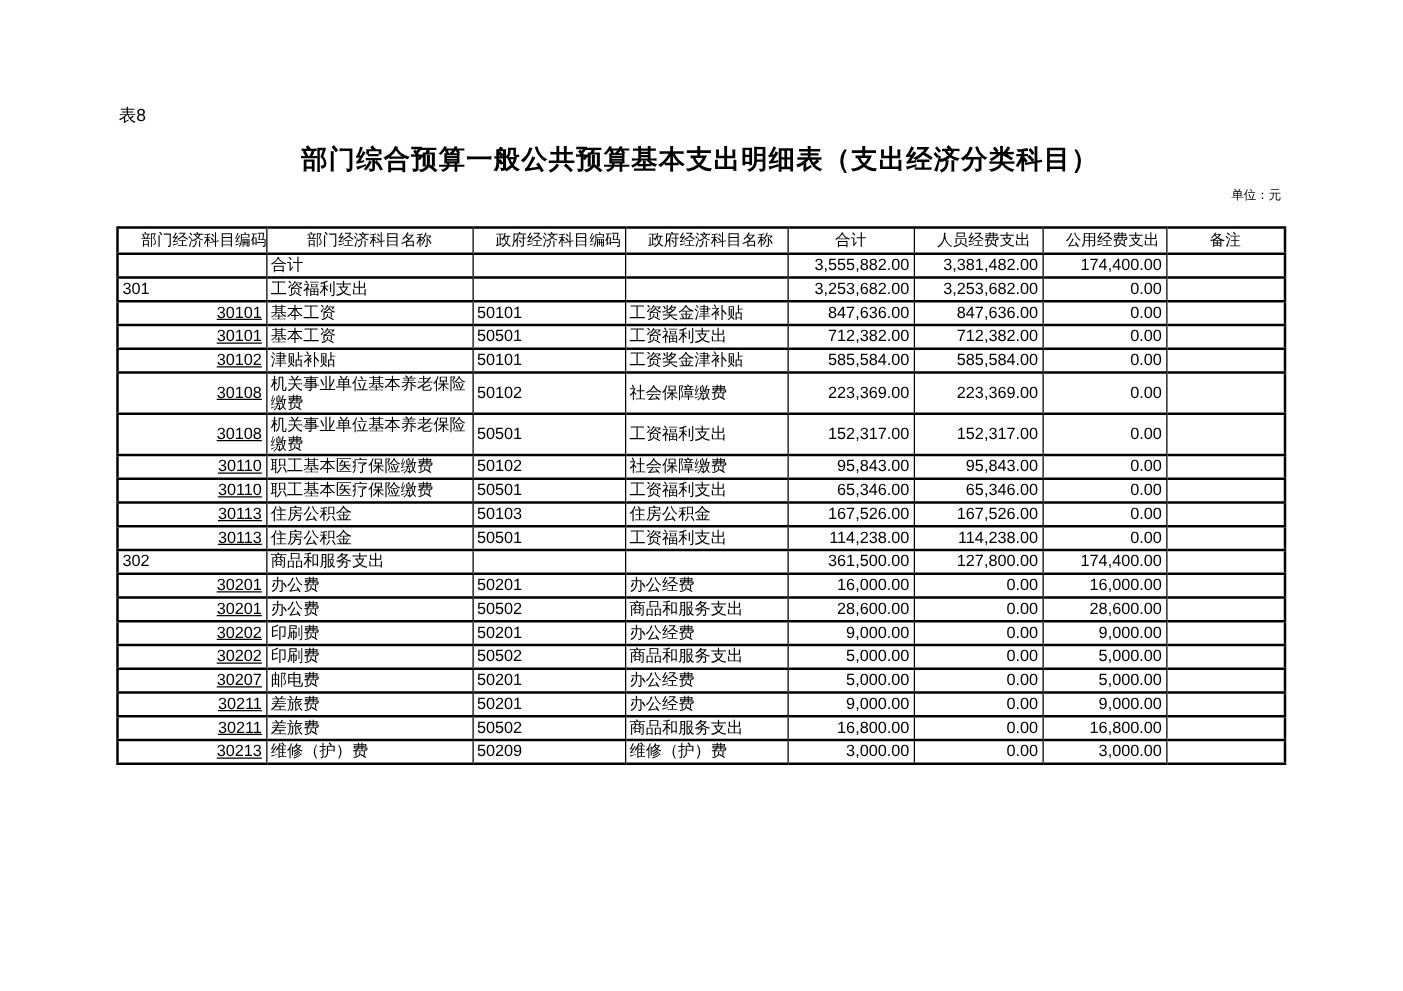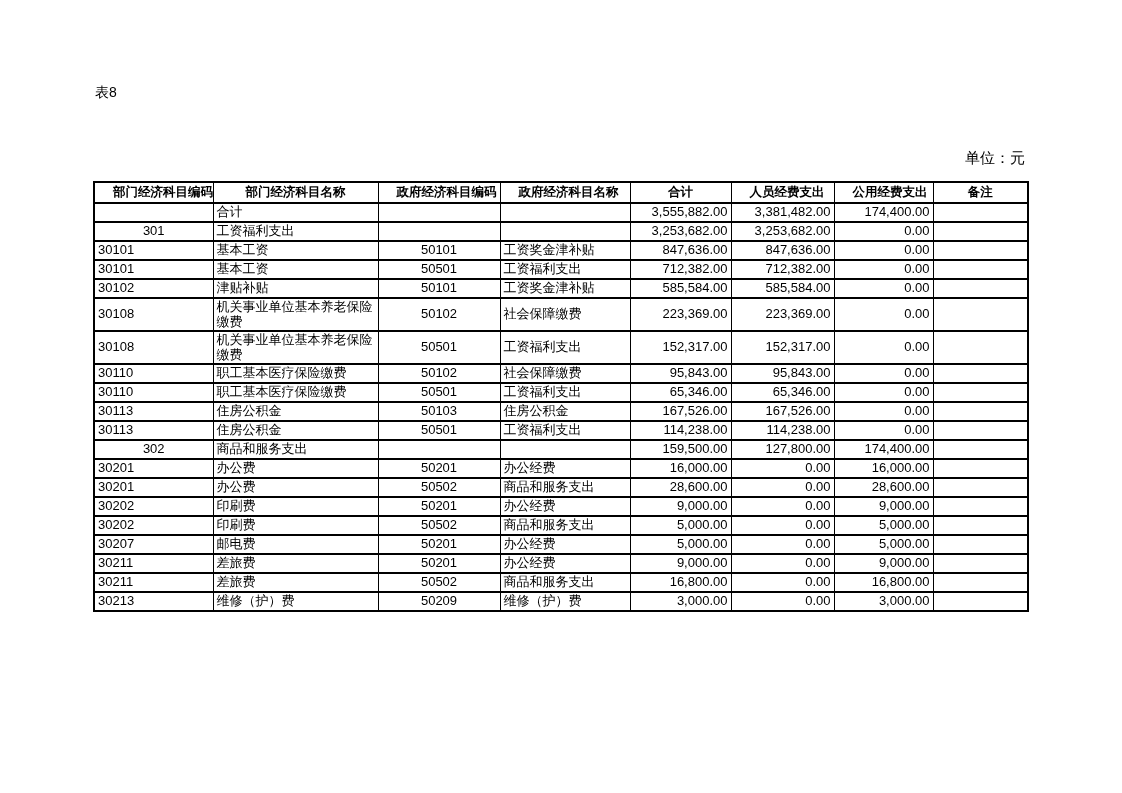--- a/index.html
+++ b/index.html
@@ -34,66 +34,67 @@
     font-size: 21px;
     font-weight: bold;
     letter-spacing: 1px;
     white-space: nowrap;
   }
   .unit-note {
     position: absolute;
     top: 149px;
     right: 2px;
     font-family: "Liberation Serif", "DejaVu Serif", serif;
-    font-size: 15px;
+    font-size: 10px;
   }
   table.budget-table {
     position: absolute;
     top: 181px;
     left: 0;
     width: 934px;
     border-collapse: collapse;
     table-layout: fixed;
     border: 2px solid #000;
   }
   .budget-table th,
   .budget-table td {
     border: 1px solid #000;
     border-top-width: 2px;
     border-bottom-width: 2px;
     overflow: hidden;
     vertical-align: middle;
   }
   .budget-table th {
     font-size: 12.5px;
-    font-weight: bold;
+    font-weight: normal;
     text-align: center;
     height: 21px;
     padding: 0 18px;
     white-space: nowrap;
   }
   .budget-table td {
     font-size: 13px;
     height: 19px;
     padding: 0 3px;
     line-height: 1.15;
   }
   td.num  { text-align: right; font-family: "Liberation Sans", "DejaVu Sans", sans-serif; }
   td.name { text-align: left; }
-  td.code-left   { text-align: center; }
-  td.code-center { text-align: left; }
+  td.code-left   { text-align: left; }
+  td.code-center { text-align: right; text-decoration: underline; }
   tr.tall td { height: 33px; }
 </style>
 </head>
 <body>
 
 <div class="page">
 
   <div class="sheet-label">表8</div>
 
+  <div class="title">部门综合预算一般公共预算基本支出明细表（支出经济分类科目）</div>
 
   <div class="unit-note">单位：元</div>
 
   <table class="budget-table">
     <colgroup>
       <col style="width:119px">
       <col style="width:165px">
       <col style="width:122px">
       <col style="width:130px">
       <col style="width:101px">
@@ -222,21 +223,21 @@
           <td class="num">114,238.00</td>
           <td class="num">114,238.00</td>
           <td class="num">0.00</td>
           <td class="name"></td>
         </tr>
         <tr>
           <td class="code-left">302</td>
           <td class="name">商品和服务支出</td>
           <td class="code-left"></td>
           <td class="name"></td>
-          <td class="num">159,500.00</td>
+          <td class="num">361,500.00</td>
           <td class="num">127,800.00</td>
           <td class="num">174,400.00</td>
           <td class="name"></td>
         </tr>
         <tr>
           <td class="code-center">30201</td>
           <td class="name">办公费</td>
           <td class="code-left">50201</td>
           <td class="name">办公经费</td>
           <td class="num">16,000.00</td>

